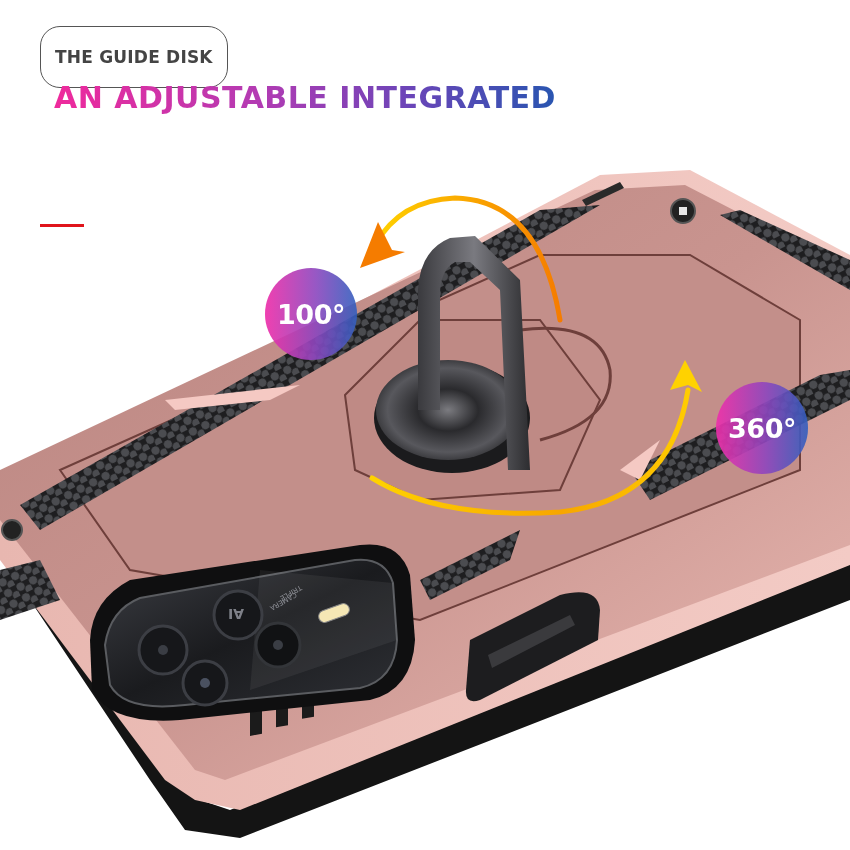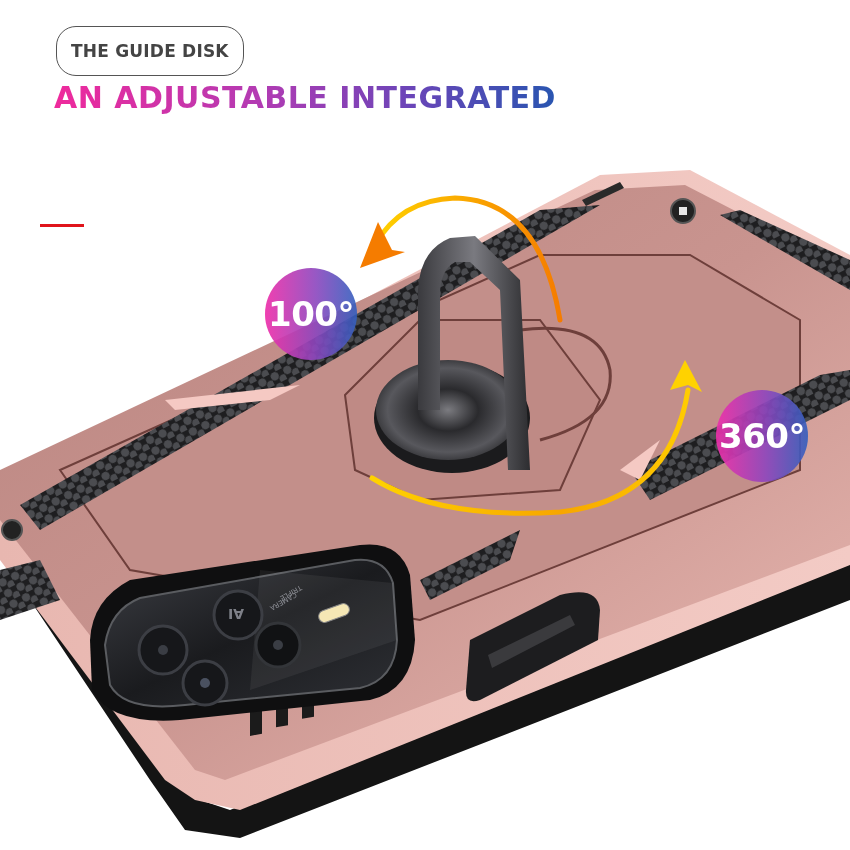--- a/index.html
+++ b/index.html
@@ -7,23 +7,23 @@
       position: relative;
       width: 850px;
       height: 850px;
       overflow: hidden;
       background: #ffffff;
       font-family: "DejaVu Sans", "Liberation Sans", sans-serif;
     }
     .scene { position: absolute; left: 0; top: 0; width: 850px; height: 850px; }
     .guide-pill {
       position: absolute;
-      left: 56px; top: 26px;
+      left: 40px; top: 26px;
       height: 36px;
-      padding: 6px 14px;
+      padding: 12px 14px;
       border: 1.5px solid #555555;
       border-radius: 20px;
       display: flex; align-items: center;
       font-size: 17px;
       font-weight: bold;
       color: #444444;
       letter-spacing: 0.2px;
       background: #ffffff;
     }
     .headline {
@@ -53,25 +53,25 @@
     }
     .badge {
       position: absolute;
       width: 92px; height: 92px;
       border-radius: 50%;
       background: linear-gradient(90deg, rgba(238,48,170,0.92) 0%, rgba(140,70,190,0.9) 55%, rgba(50,95,190,0.9) 100%);
       display: flex; align-items: center; justify-content: center;
       color: #ffffff;
       font-family: "DejaVu Sans", "Liberation Sans", sans-serif;
       font-weight: bold;
-      font-size: 34px;
+      font-size: 27px;
       letter-spacing: -0.5px;
     }
     .badge-100 { left: 265px; top: 268px; }
-    .badge-360 { left: 716px; top: 390px; }
+    .badge-360 { left: 716px; top: 382px; }
   </style>
 </head>
 <body>
 
 <div class="canvas">
 
   <svg class="scene" viewBox="0 0 850 850" xmlns="http://www.w3.org/2000/svg">
     <defs>
       <linearGradient id="caseBody" x1="0" y1="0" x2="1" y2="1">
         <stop offset="0" stop-color="#b98580"></stop>

